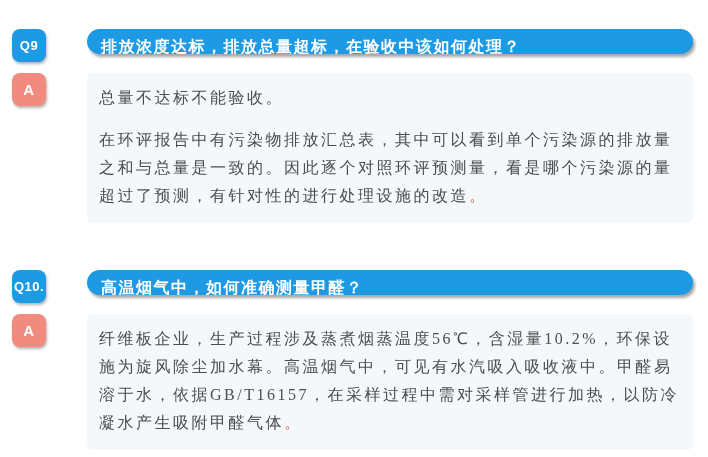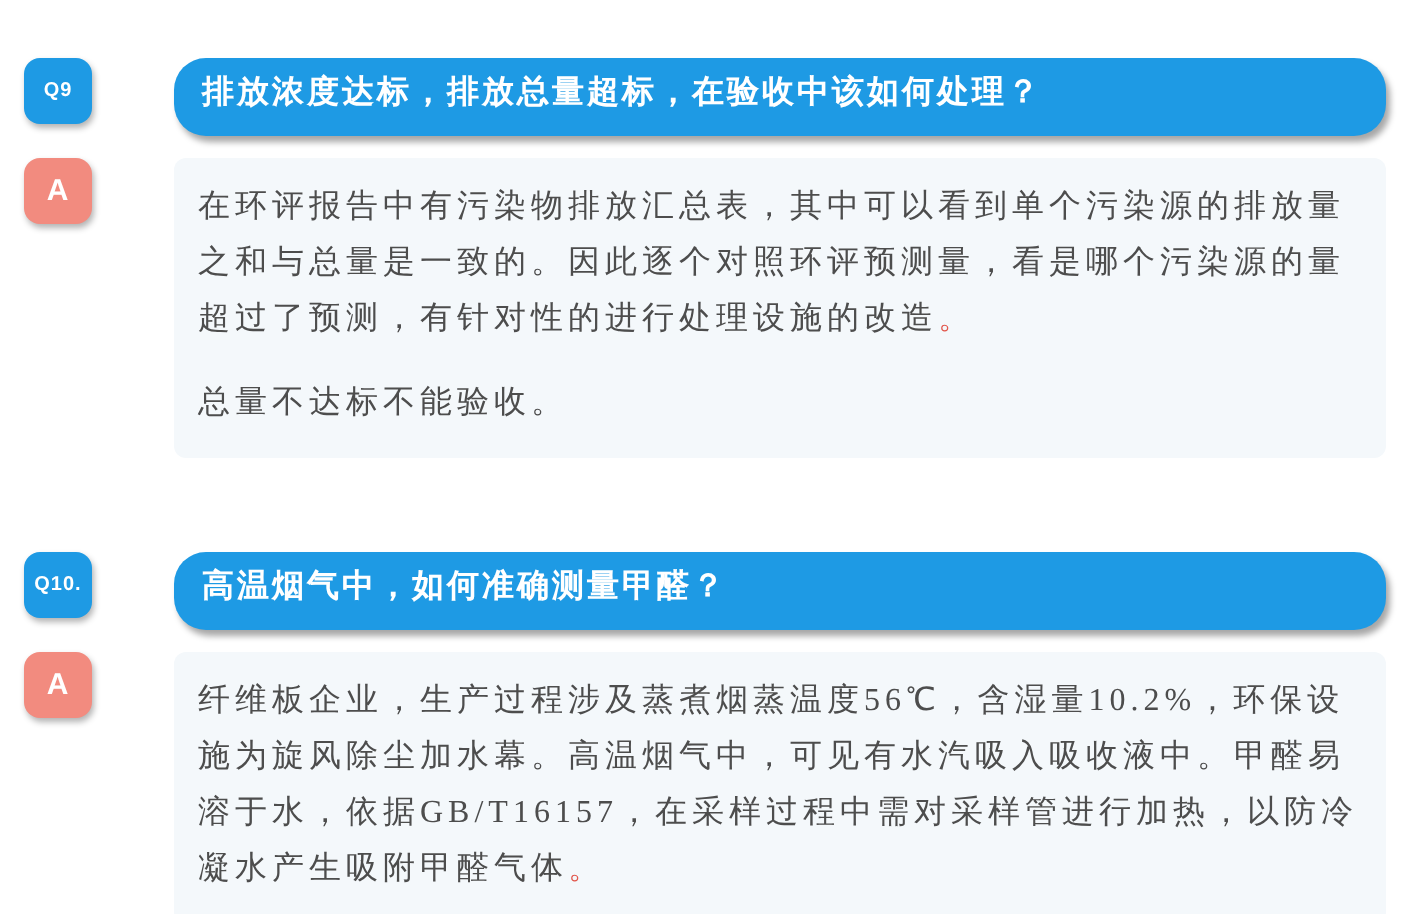--- a/index.html
+++ b/index.html
@@ -19,32 +19,32 @@
   .q-row { margin-bottom: 11px; }
 
   .badge {
     width: 34px;
     height: 33px;
     flex: 0 0 34px;
     margin-right: 41px;
     border-radius: 8px;
     color: #ffffff;
     font-weight: bold;
-    font-size: 10px;
+    font-size: 13px;
     line-height: 33px;
     text-align: center;
     letter-spacing: 0.5px;
     box-shadow: 1px 2px 3px rgba(0,0,0,0.3);
   }
   .q-badge { background: #1E9AE4; }
   .a-badge { background: #F28B7F; font-size: 15px; }
 
   .q-bar {
     flex: 1;
-    height: 39px;
+    height: 25px;
     background: #1E9AE4;
     border-radius: 16px;
     box-shadow: 2px 3px 3px rgba(0,0,0,0.35);
     color: #ffffff;
     font-weight: bold;
     font-size: 16px;
     line-height: 35px;
     padding: 0 14px;
     letter-spacing: 1.5px;
     white-space: nowrap;
@@ -74,22 +74,22 @@
   <div class="qa-block">
     <div class="row q-row">
       <div class="badge q-badge">Q9</div>
       <div class="q-bar">
         <span>排放浓度达标，排放总量超标，在验收中该如何处理？</span>
       </div>
     </div>
     <div class="row a-row">
       <div class="badge a-badge">A</div>
       <div class="a-panel">
+        <p>总量不达标不能验收。</p>
         <p><span>在环评报告中有污染物排放汇总表，其中可以看到单个污染源的排放量之和与总量是一致的。因此逐个对照环评预测量，看是哪个污染源的量超过了预测，有针对性的进行处理设施的改造</span><span class="red-period">。</span></p>
-        <p>总量不达标不能验收。</p>
       </div>
     </div>
   </div>
 
   <div class="qa-block">
     <div class="row q-row">
       <div class="badge q-badge">Q10.</div>
       <div class="q-bar">
         <span>高温烟气中，如何准确测量甲醛？</span>
       </div>

